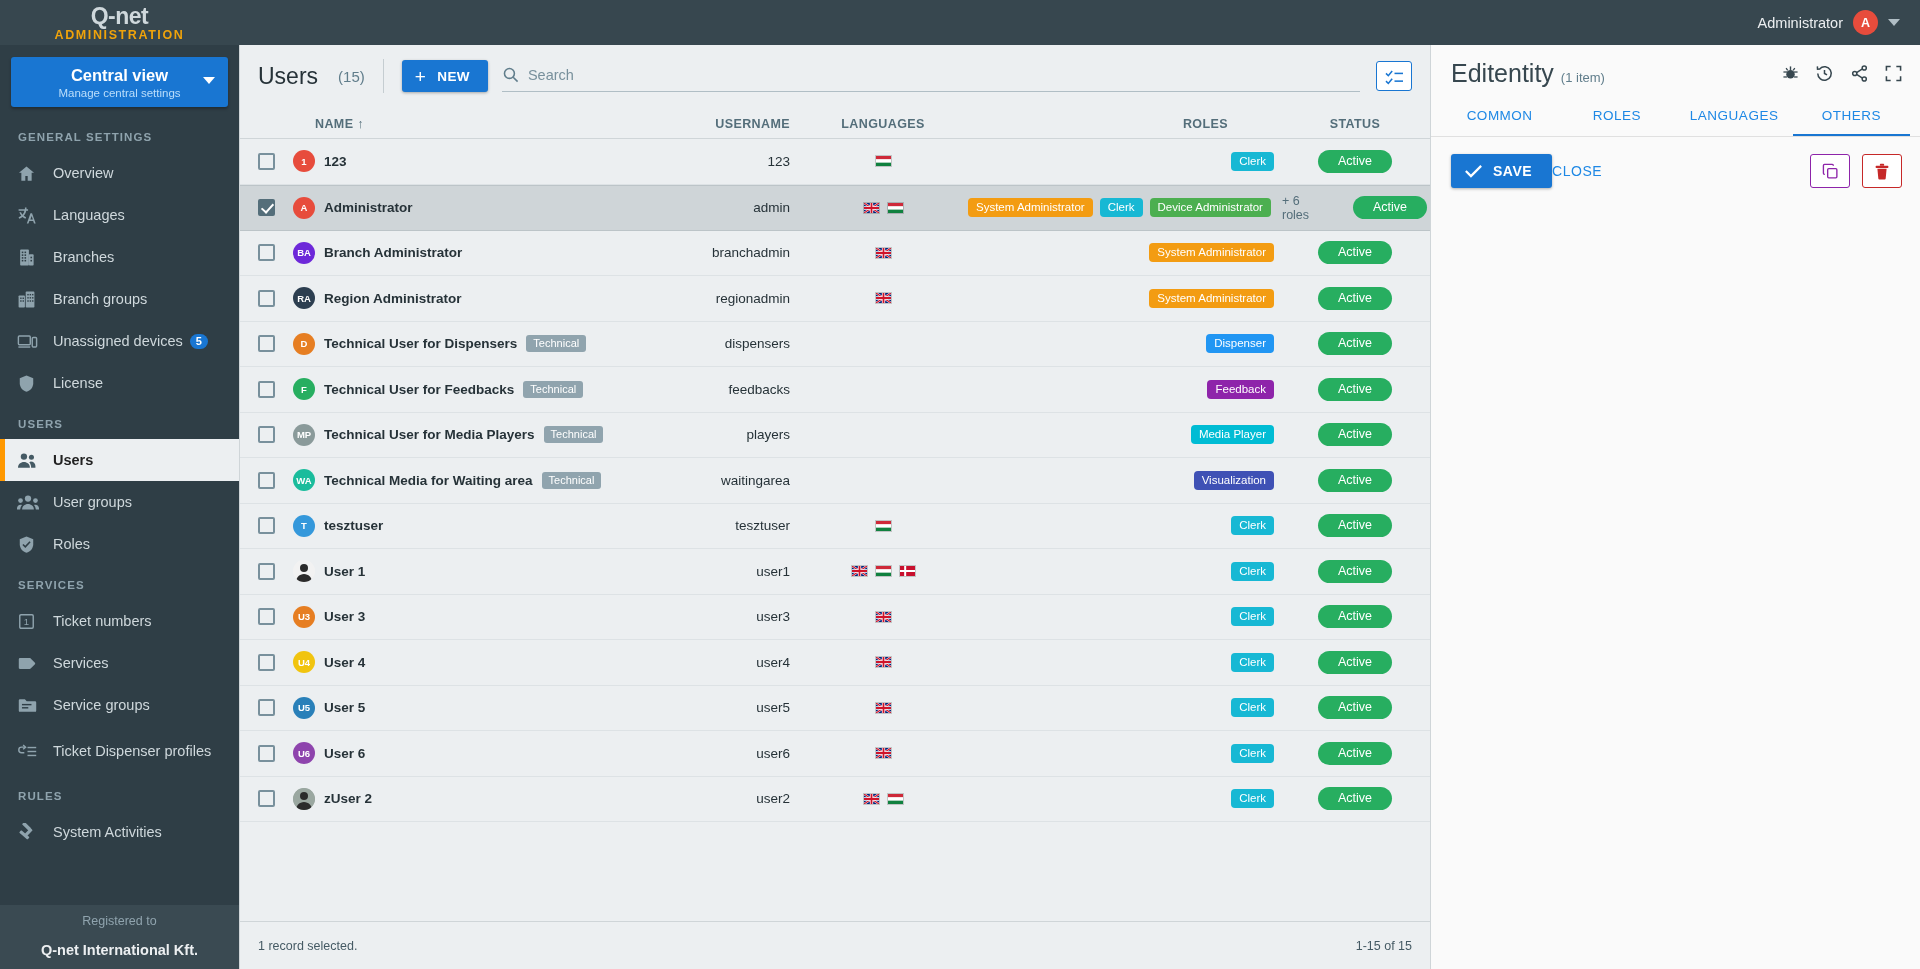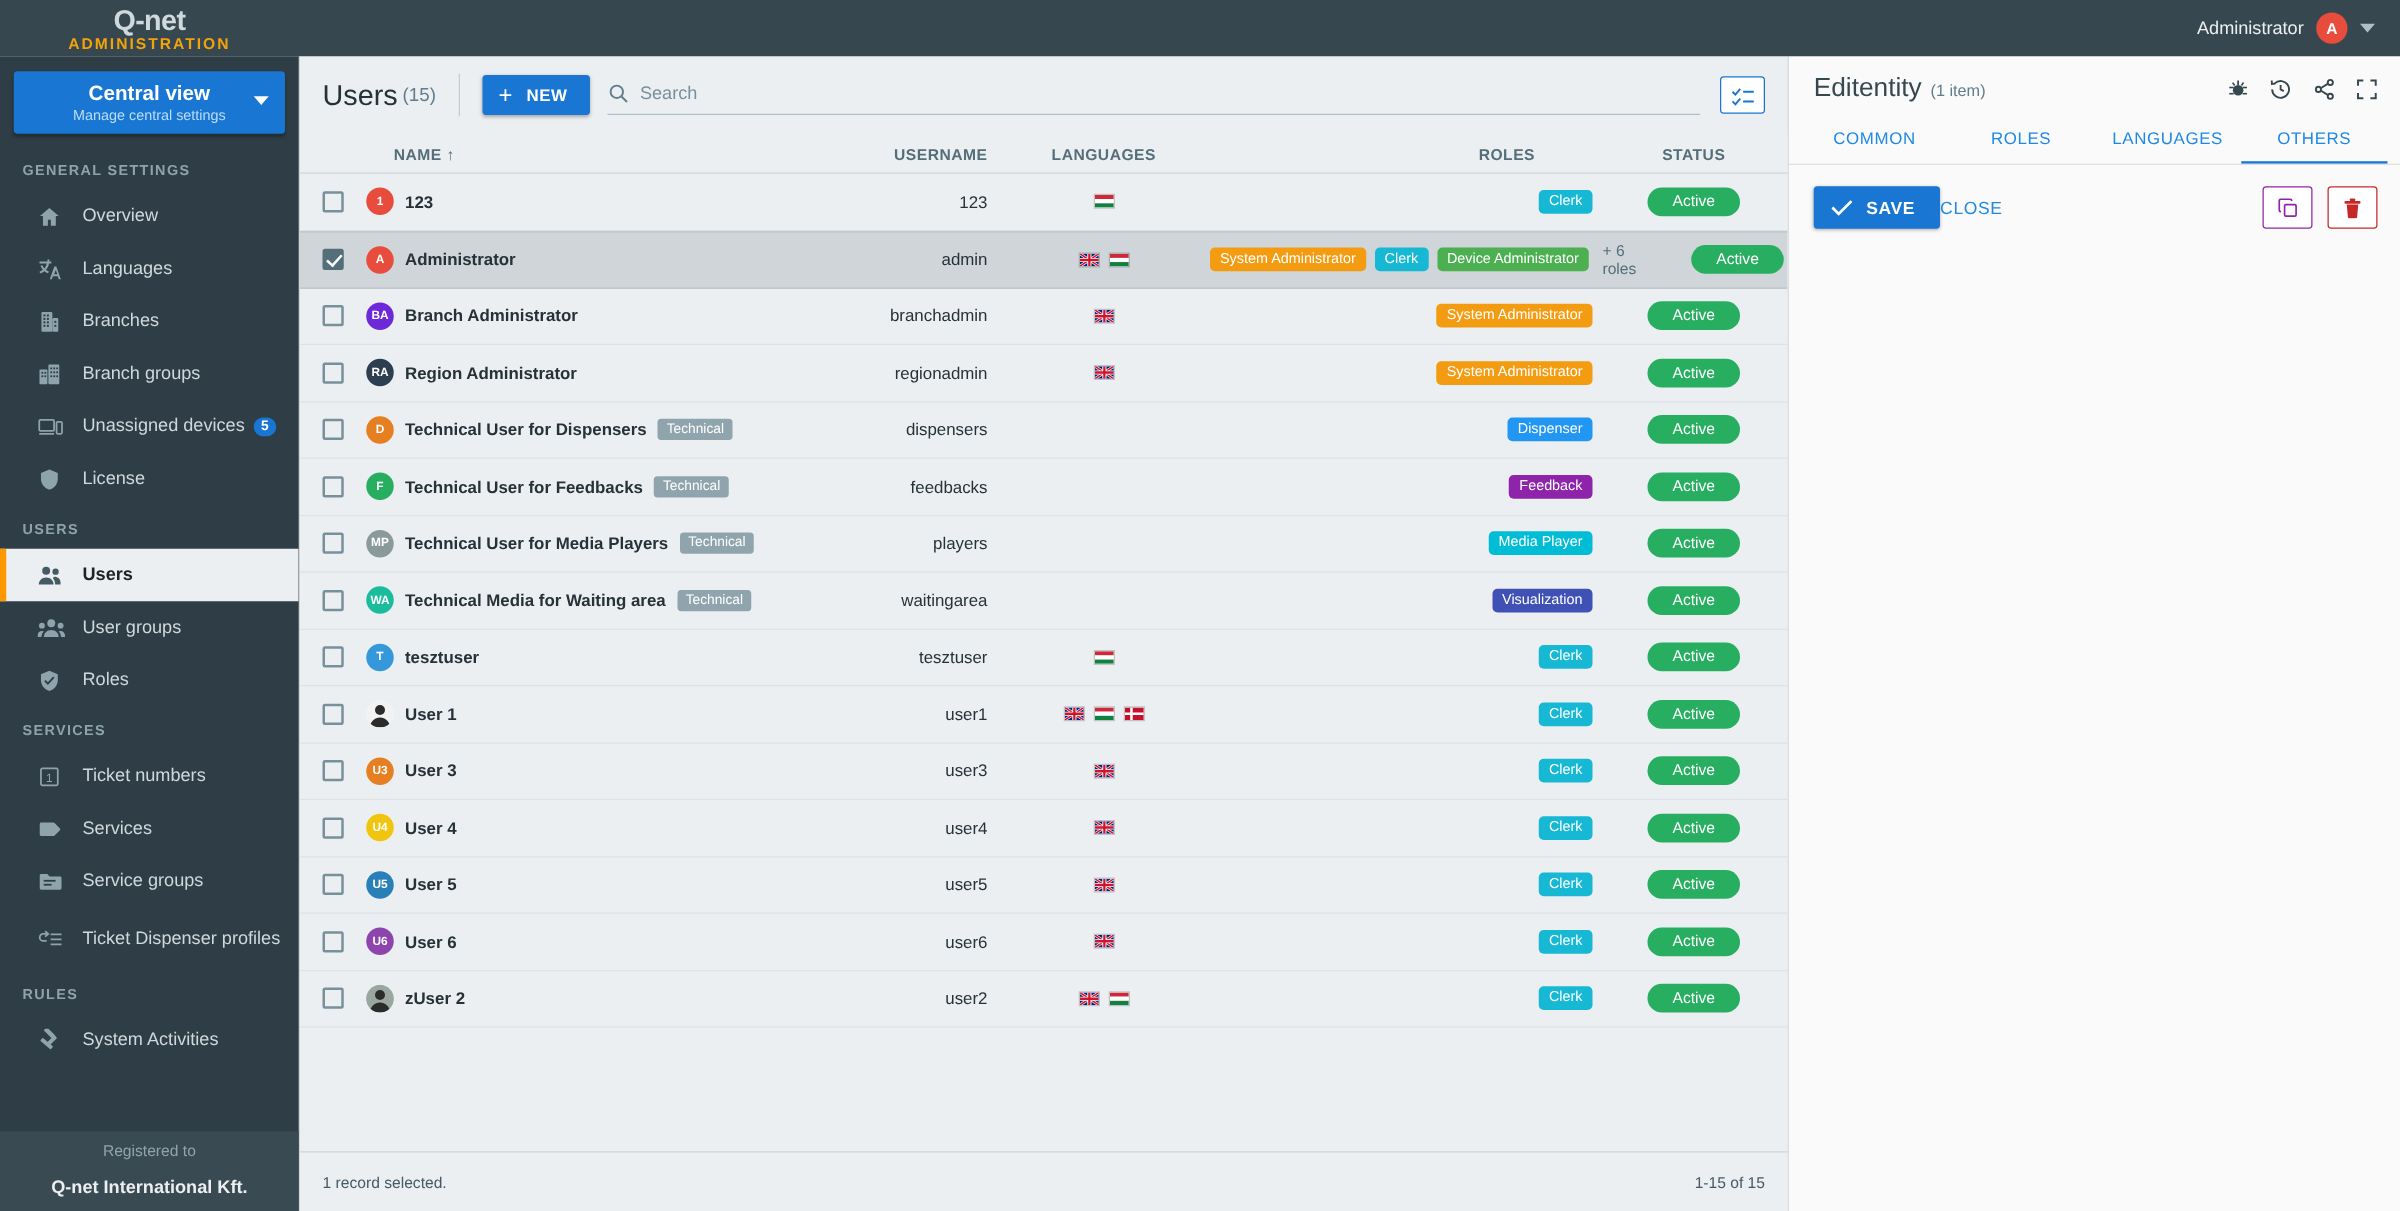--- a/index.html
+++ b/index.html
@@ -58,21 +58,21 @@
     position: absolute; right: 13px; top: 20px;
     width: 0; height: 0; border-left: 6px solid transparent; border-right: 6px solid transparent;
     border-top: 7px solid #fff;
   }
   .nav-scroll { flex: 1; overflow: hidden; }
   .nav-section {
     color: #8fa3ad; font-size: 11.5px; font-weight: bold; letter-spacing: 1.1px;
     padding: 14px 0 9px 18px;
   }
   .nav-item {
-    display: flex; align-items: center; height: 42px; padding-left: 30px;
+    display: flex; align-items: center; height: 42px; padding-left: 17px;
     color: #cfd8dc; font-size: 14.5px; cursor: pointer; position: relative;
   }
   .nav-item .ico {
     width: 30px; flex: 0 0 30px; display: flex; align-items: center; justify-content: flex-start;
     color: #8fa3ad;
   }
   .nav-item .lbl { padding-left: 6px; }
   .nav-item.active { background: #eceff1; color: #222; font-weight: bold; }
   .nav-item.active .ico { color: #455a64; }
   .nav-item.active::before {
@@ -92,21 +92,21 @@
 
   
   .main {
     flex: 1; min-width: 0; background: #eceff1; display: flex; flex-direction: column;
     border-left: 1px solid #cfd5d8;
   }
   .main-header {
     display: flex; align-items: center; padding: 14px 18px 12px 18px; gap: 0;
   }
   .page-title { font-size: 23px; color: #263238; }
-  .page-count { font-size: 15px; color: #607d8b; margin-left: 4px; }
+  .page-count { font-size: 15px; color: #607d8b; margin-left: 20px; }
   .vdivide { width: 1px; height: 34px; background: #c5cdd1; margin: 0 18px; }
   .btn-new {
     background: #1976d2; color: #fff; border: none; border-radius: 3px;
     height: 32px; padding: 0 18px 0 13px; display: flex; align-items: center; gap: 11px;
     font-size: 13.5px; font-weight: bold; letter-spacing: .4px; cursor: pointer;
     box-shadow: 0 1px 3px rgba(0,0,0,.3);
   }
   .btn-new .plus { font-size: 19px; font-weight: normal; line-height: 1; }
   .search-box {
     flex: 1; margin-left: 14px; display: flex; align-items: center; gap: 9px;
@@ -189,21 +189,21 @@
 
   
   .rpanel {
     width: 490px; flex: 0 0 490px; background: #fafafa; border-left: 1px solid #cfd5d8;
     display: flex; flex-direction: column;
   }
   .rp-head {
     display: flex; align-items: center; justify-content: space-between;
     padding: 14px 18px 4px 20px;
   }
-  .rp-title { font-size: 21px; color: #37474f; }
+  .rp-title { font-size: 25px; color: #37474f; }
   .rp-count { font-size: 13px; color: #607d8b; margin-left: 7px; }
   .rp-icons { display: flex; align-items: center; gap: 16px; color: #37474f; }
   .rp-tabs {
     display: flex; padding: 6px 10px 0 10px; gap: 0;
   }
   .rp-tab {
     flex: 1; text-align: center; font-size: 13.5px; color: #1e88e5; letter-spacing: .5px;
     padding: 10px 0 11px 0; cursor: pointer; border-bottom: 2px solid transparent;
   }
   .rp-tab.active { border-bottom: 2px solid #1976d2; }

